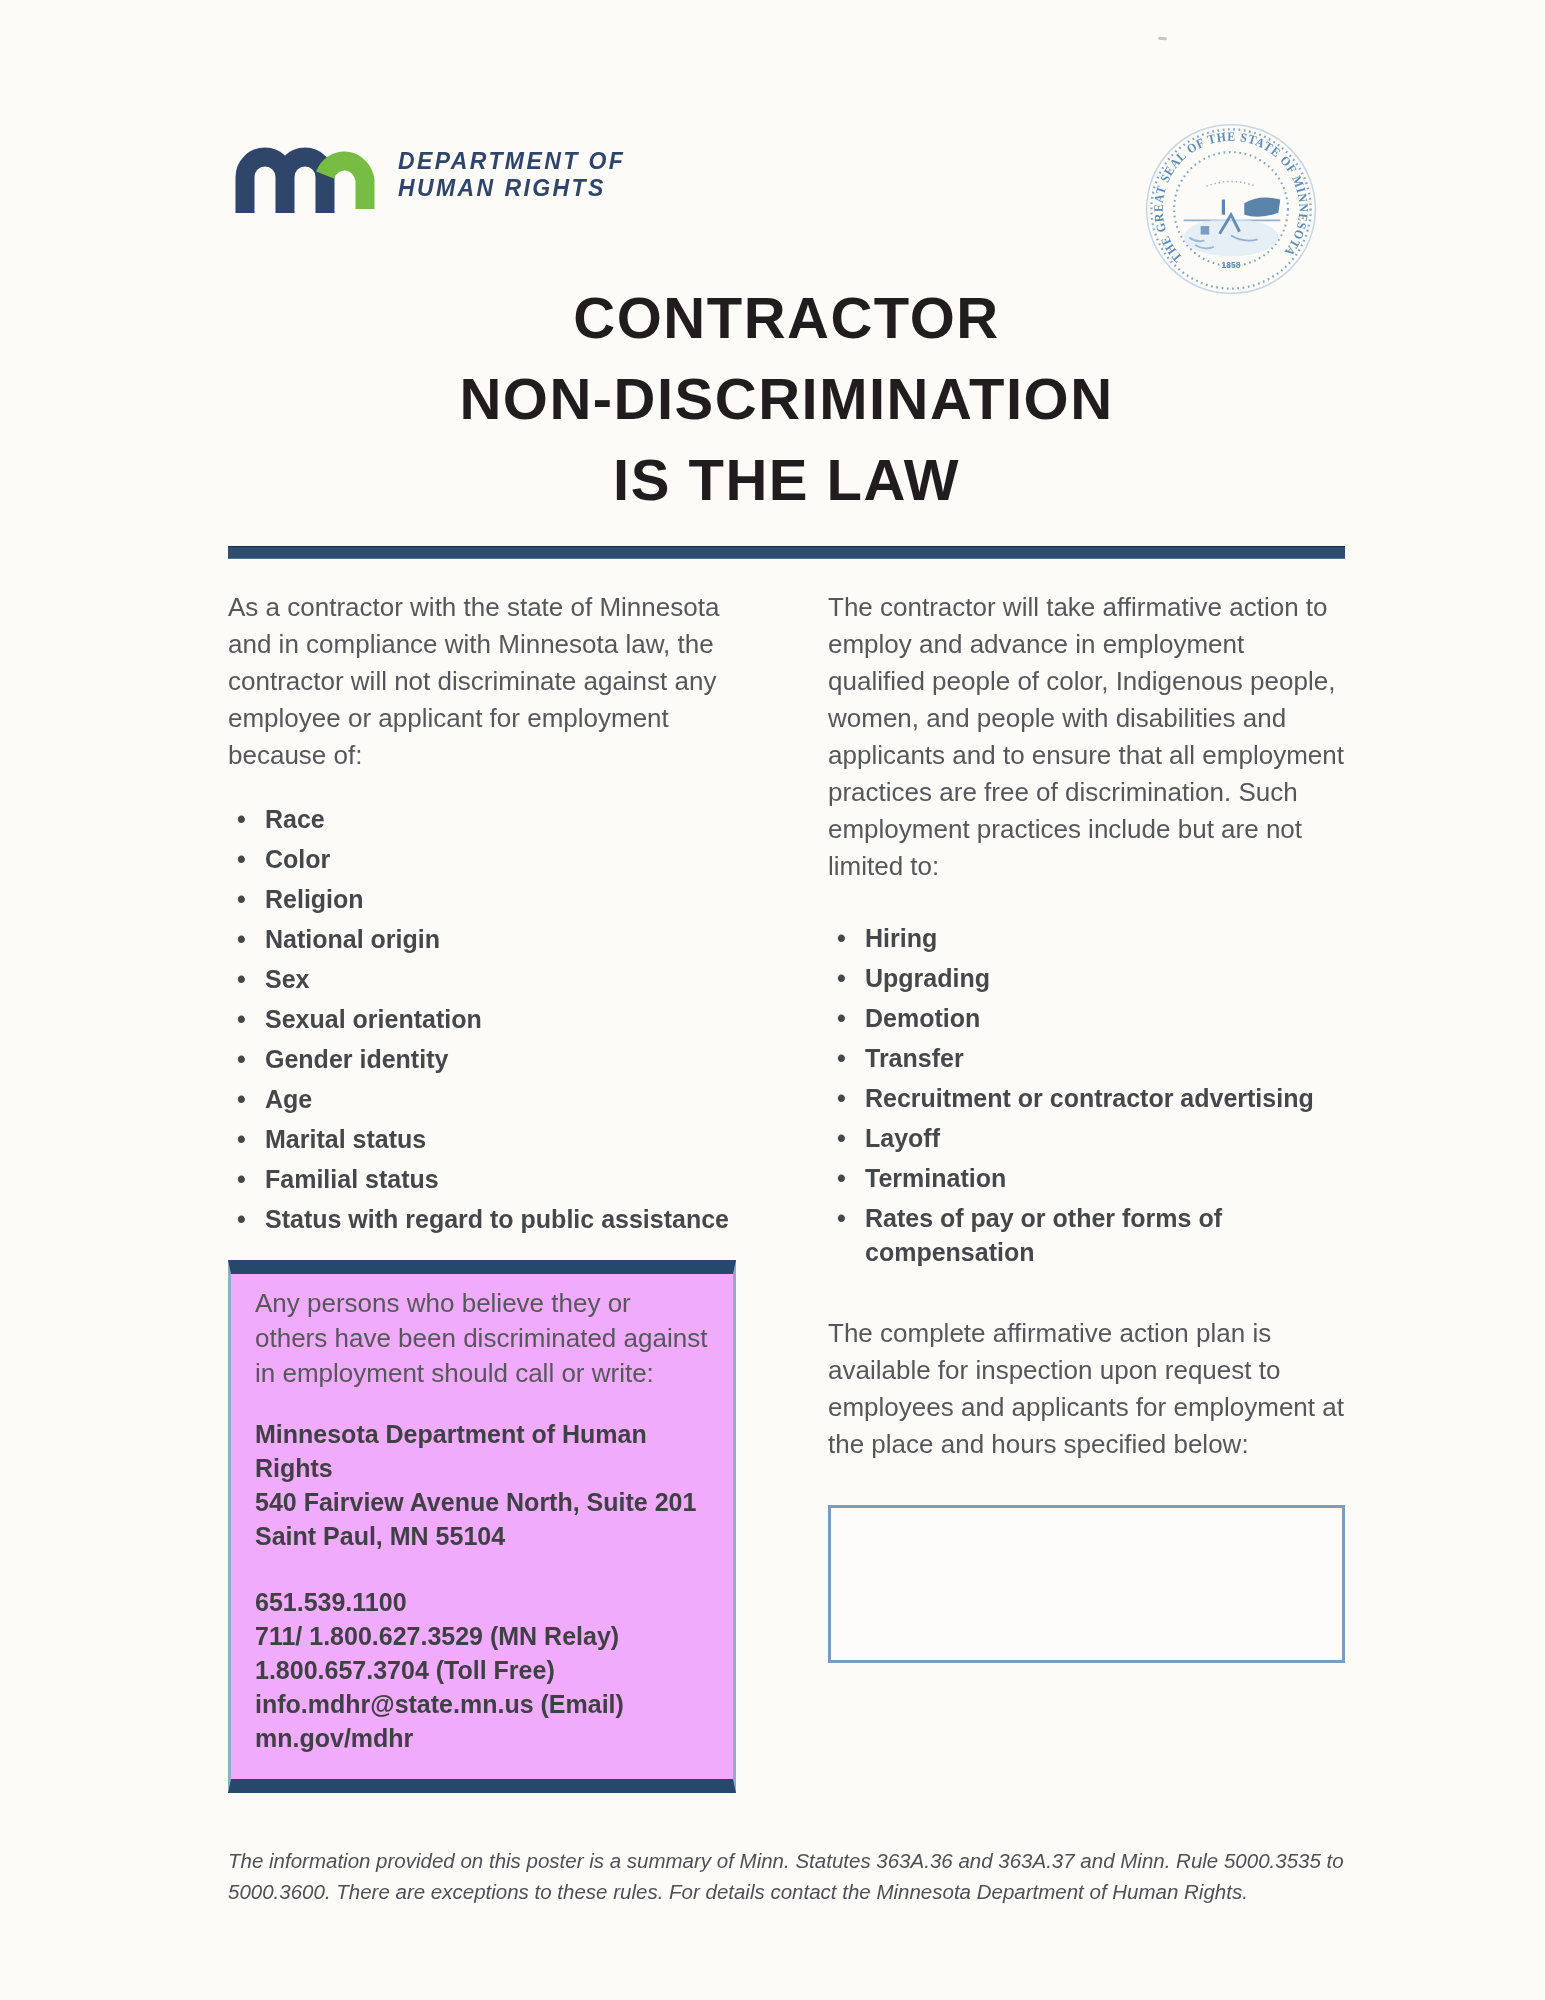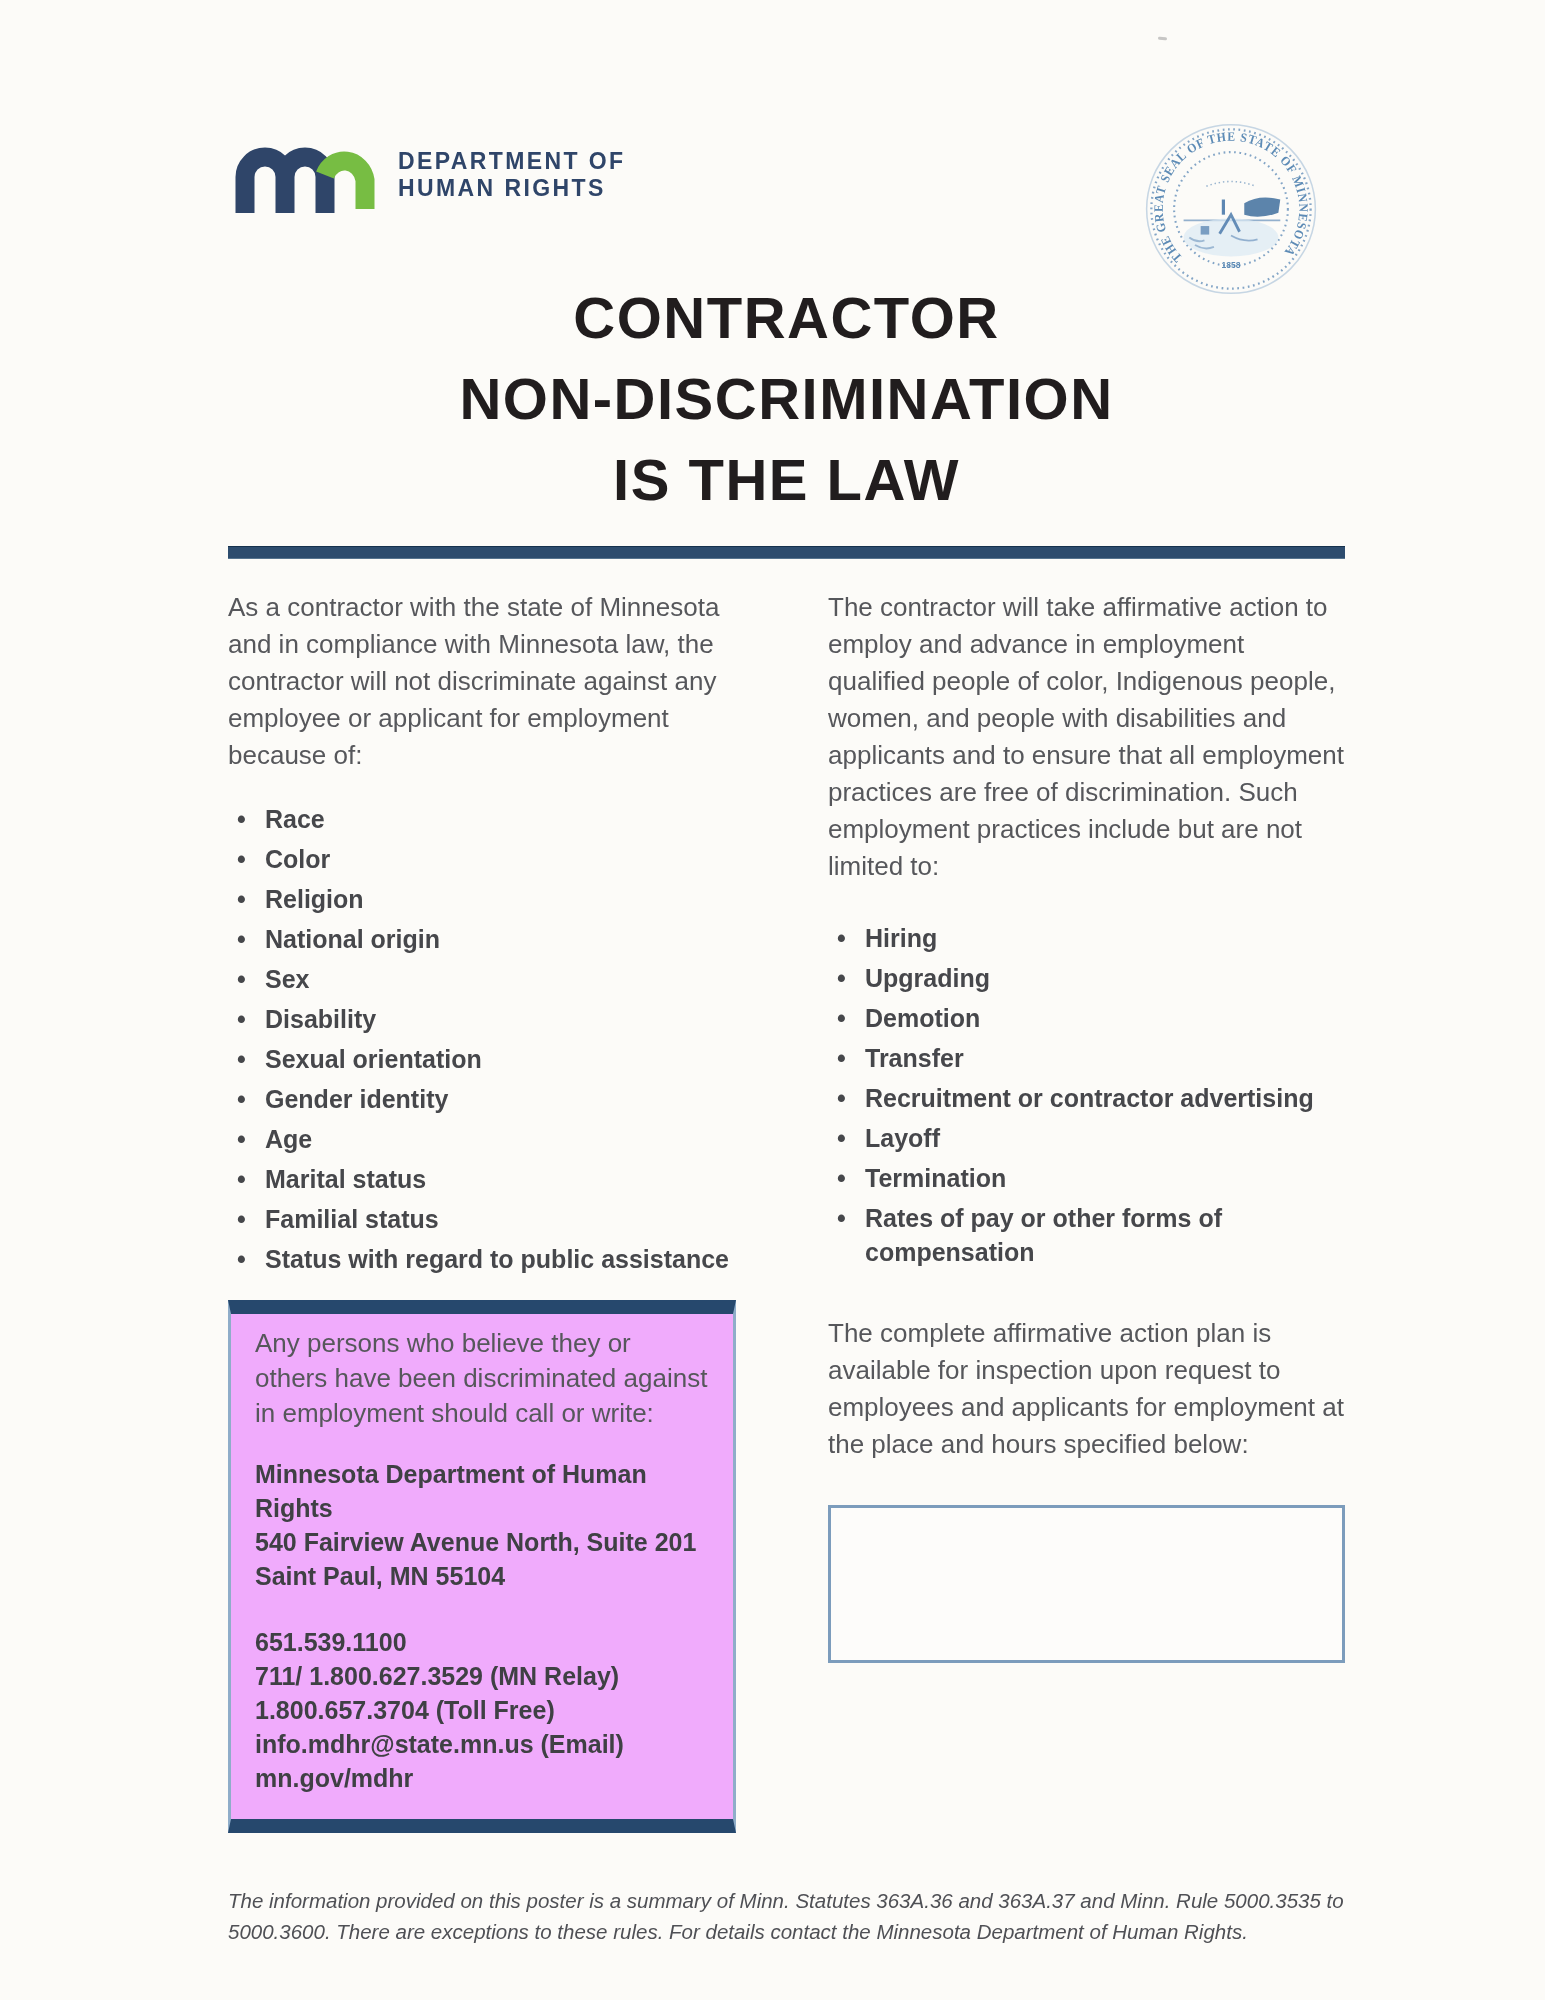--- a/index.html
+++ b/index.html
@@ -10,21 +10,21 @@
     padding:135px 200px 0 228px;
     color:#55565a;
   }
   .artifact{ position:absolute; left:1158px; top:37px; width:9px; height:3px;
     background:#9b9b9b; opacity:.55; border-radius:2px; transform:rotate(6deg); }
 
   
   .header { position:relative; height:82px; }
   .logo { display:flex; align-items:center; gap:20px; }
   .logo svg { display:block; }
-  .logo-text { font-weight:700; color:#2f4569; font-size:23px; line-height:27px; letter-spacing:2.4px; }
+  .logo-text { font-weight:700; color:#2f4569; font-size:23px; line-height:27px; letter-spacing:2.4px;font-style:italic; }
 
   .seal { position:absolute; left:912px; top:-17px; width:182px; height:182px; filter:blur(0.4px); }
 
   
   .title { margin:60px 0 0 0; text-align:center; color:#211d1e; font-weight:800;
     font-size:58px; line-height:81px; letter-spacing:1.5px; }
   .rule { margin-top:26px; height:11px; background:#2d4c6e;
     border-top:1px solid #16314d; border-bottom:1px solid #56748f; }
 
   
@@ -114,21 +114,20 @@
   <div class="columns">
 
     <div class="col col-left">
       <p>As a contractor with the state of Minnesota and in compliance with Minnesota law, the contractor will not discriminate against any employee or applicant for employment because of:</p>
       <ul class="bullets left-b">
           <li>Race</li>
           <li>Color</li>
           <li>Religion</li>
           <li>National origin</li>
           <li>Sex</li>
-          <li>Disability</li>
           <li>Sexual orientation</li>
           <li>Gender identity</li>
           <li>Age</li>
           <li>Marital status</li>
           <li>Familial status</li>
           <li>Status with regard to public assistance</li>
         </ul>
 
       <div class="contact-box">
         <p>Any persons who believe they or others have been discriminated against in employment should call or write:</p>

